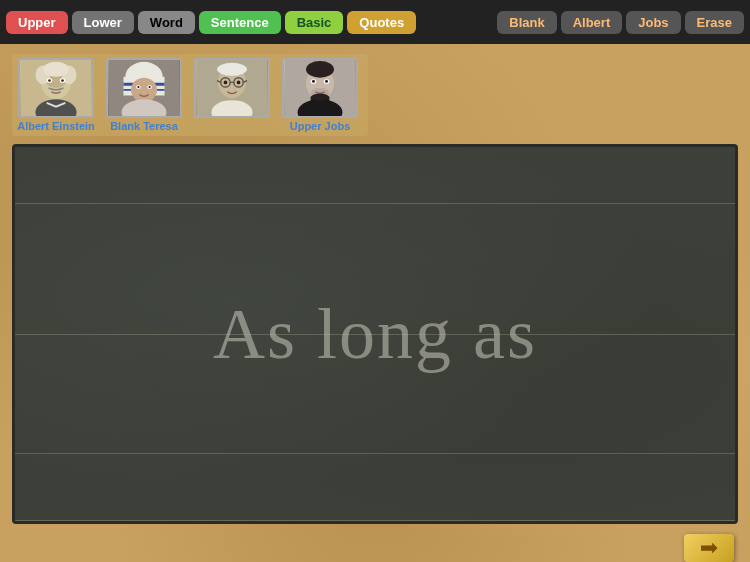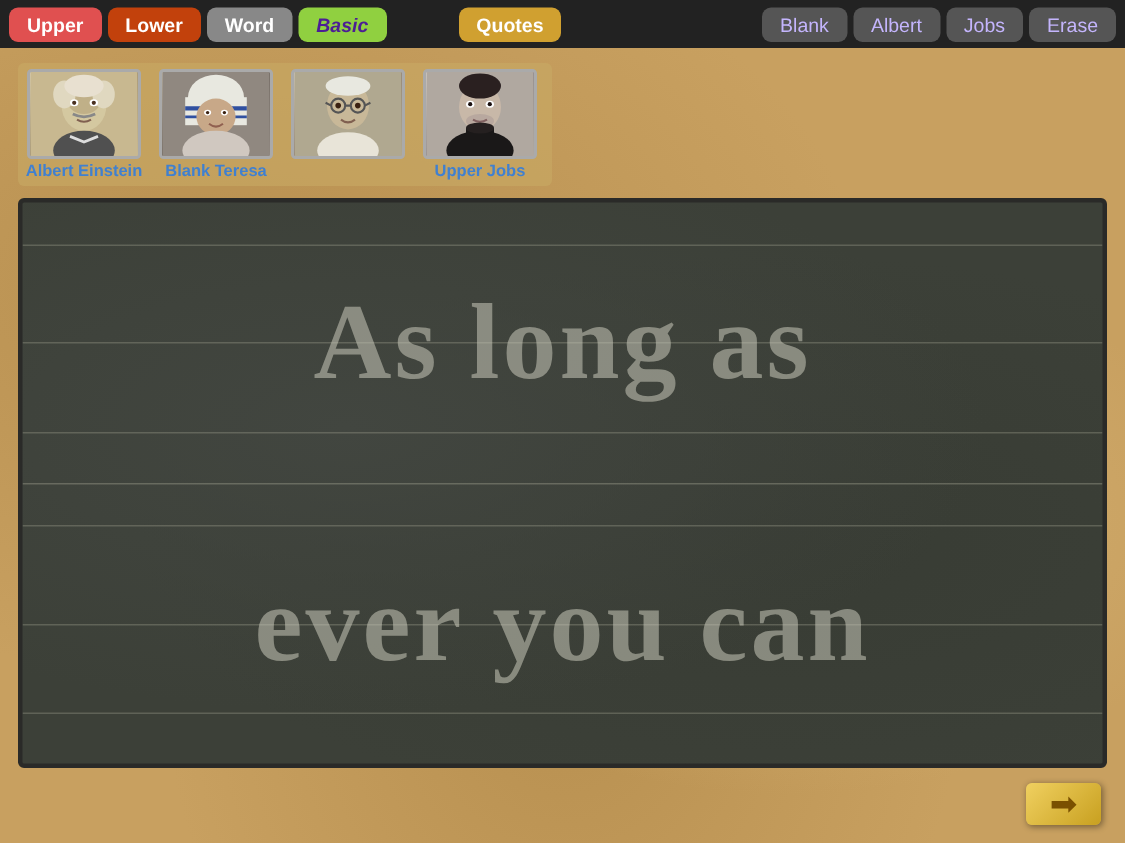--- a/index.html
+++ b/index.html
@@ -10,54 +10,54 @@
       overflow: hidden;
       background: #3a3a3a;
       font-family: Arial, sans-serif;
     }
 
     
     #top-nav {
       display: flex;
       align-items: center;
       background: #222;
-      height: 32px;
+      height: 44px;
       padding: 12px 6px;
       gap: 4px;
     }
 
     .nav-tab {
       padding: 4px 12px;
       border-radius: 6px;
       font-size: 13px;
       font-weight: bold;
       cursor: pointer;
       border: none;
       color: white;
     }
 
     .tab-upper   { background: #e05050; }
-    .tab-lower   { background: #c2410c; }
-    .tab-word    { background: #888; color: #ffffff; }
+    .tab-lower   { background: #737373; }
+    .tab-word    { background: #888; color: #000000; }
     .tab-sentence{ background: #50c050; }
     .tab-another { background: #e07820; }
-    .tab-basic   { background: #90d040; color: #4c1d95; font-style: italic; }
-    .tab-quotes  { background: #d0a030; margin-left: 44px; }
+    .tab-basic   { background: #90d040; color: #14532d; }
+    .tab-quotes  { background: #d0a030; }
 
     .nav-spacer { flex: 1; }
 
     .right-tab {
       padding: 4px 12px;
       border-radius: 6px;
       font-size: 13px;
-      font-weight: normal;
+      font-weight: bold;
       cursor: pointer;
       border: none;
       background: #555;
-      color: #c4b5fd;
+      color: #fdba74;
     }
 
     
     #cork-frame {
       background: #c8a060;
       background-image:
         radial-gradient(ellipse at 20% 30%, #b89050 0%, transparent 50%),
         radial-gradient(ellipse at 70% 60%, #d4b070 0%, transparent 40%),
         radial-gradient(ellipse at 50% 80%, #b89050 0%, transparent 50%);
       padding: 10px 12px 10px 12px;
@@ -120,21 +120,20 @@
       background-image:
         radial-gradient(ellipse at 30% 40%, #424640 0%, transparent 60%),
         radial-gradient(ellipse at 70% 60%, #383c34 0%, transparent 60%);
       border-radius: 4px;
       border: 3px solid #2a2a28;
       position: relative;
       display: flex;
       flex-direction: column;
       justify-content: center;
       overflow: hidden;
-      font-weight: bold;
     }
 
     .line-set {
       flex: 1;
       position: relative;
       display: flex;
       flex-direction: column;
       justify-content: center;
     }
 
@@ -193,20 +192,21 @@
       height: 100%;
     }
   </style>
 </head>
 <body>
 
 <div id="top-nav">
   <button class="nav-tab tab-upper">Upper</button>
   <button class="nav-tab tab-lower">Lower</button>
   <button class="nav-tab tab-word">Word</button>
+  <button class="nav-tab tab-sentence">Sentence</button>
   <button class="nav-tab tab-basic">Basic</button>
   <button class="nav-tab tab-quotes">Quotes</button>
   <div class="nav-spacer"></div>
   <button class="right-tab">Blank</button>
   <button class="right-tab">Albert</button>
   <button class="right-tab">Jobs</button>
   <button class="right-tab">Erase</button>
 </div>
 
 <div id="cork-frame">
@@ -325,26 +325,20 @@
 
     <div class="line-set" style="position:relative; flex:1;">
       <div class="chalk-line top"></div>
       <div class="chalk-line mid"></div>
       <div class="chalk-line bottom"></div>
       <div class="chalk-text">As long as</div>
     </div>
 
     <div style="width:100%; height:1px; background:rgba(180,180,160,0.35);"></div>
 
-    <div class="line-set" style="position:relative; flex:1;">
-      <div class="chalk-line top"></div>
-      <div class="chalk-line mid"></div>
-      <div class="chalk-line bottom"></div>
-      <div class="chalk-text">ever you can</div>
-    </div>
 
   </div>
 
   <div id="bottom-bar">
     <button class="arrow-btn">➡</button>
   </div>
 
 </div>
 
 </body></html>

